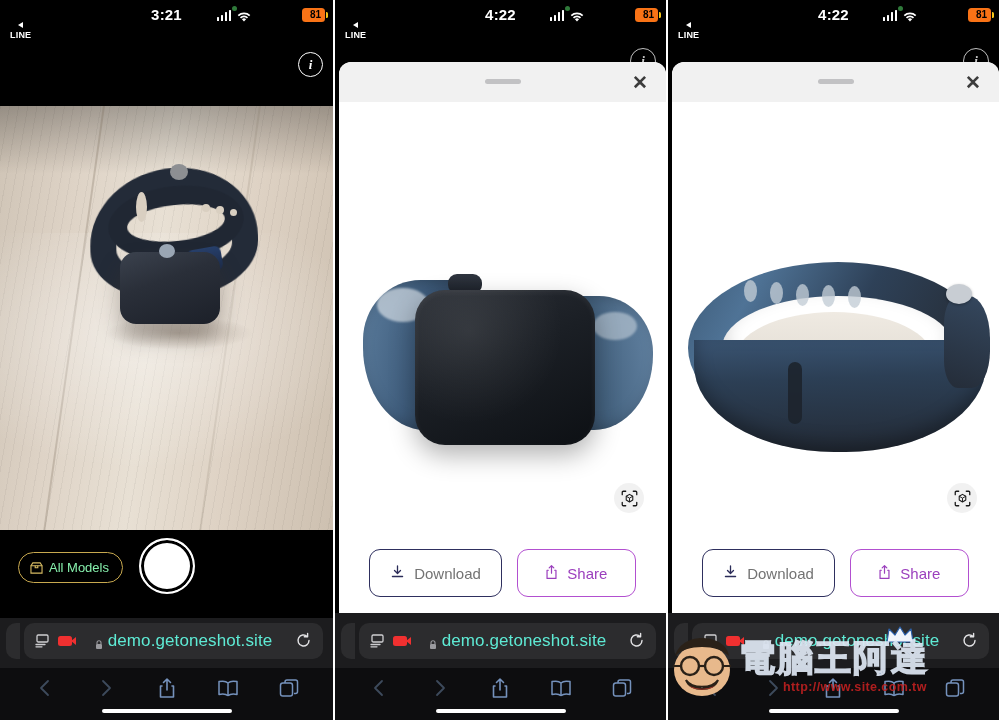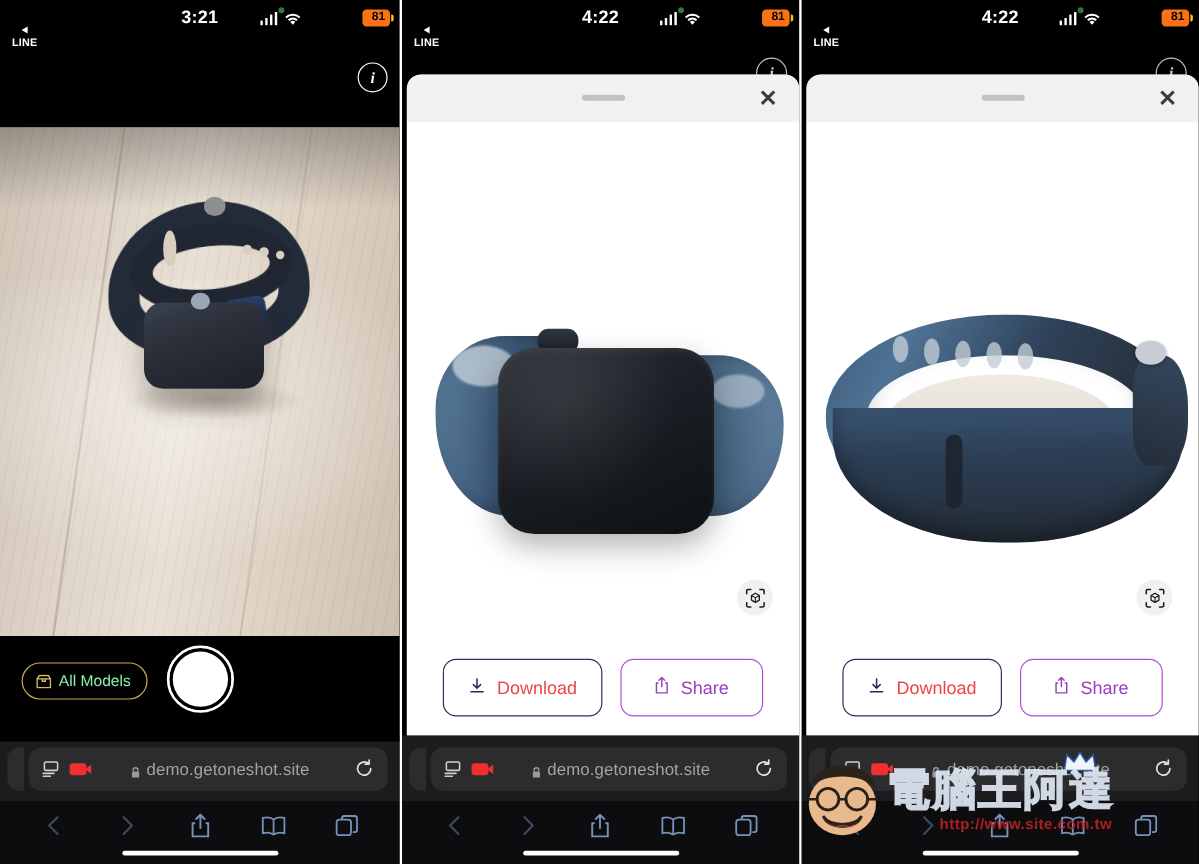--- a/index.html
+++ b/index.html
@@ -280,21 +280,21 @@
   
   .actions {
     position:absolute; left:0; right:0; bottom:14px; height:52px;
     display:flex; align-items:center; justify-content:center; gap:15px;
   }
   .act-btn {
     display:flex; align-items:center; justify-content:center; gap:9px;
     height:48px; border-radius:11px; background:#fff;
     font-size:15px; padding:0 20px; min-width:119px;
   }
-  .act-download { border:1.6px solid #2e2f5e; color:#ef4444; }
+  .act-download { border:1.6px solid #2e2f5e; color:#737373; }
   .act-share { border:1.6px solid #b24fd0; color:#9b3fbd; }
 
   
   .safari-url {
     position:absolute; left:0; right:0; bottom:52px; height:55px;
     background:#1c1c1e; display:flex; align-items:center;
     z-index:24;
   }
   .url-prev {
     width:14px; height:36px; margin-left:6px;
@@ -312,21 +312,21 @@
   }
   .rec-icon:after {
     content:""; position:absolute; right:-4px; top:1px;
     border-top:4px solid transparent; border-bottom:4px solid transparent;
     border-right:5px solid #f03030;
   }
   .url-center {
     flex:1; display:flex; align-items:center; justify-content:center; gap:5px;
   }
   .lock { width:8px; height:10px; position:relative; flex:0 0 auto; }
-  .url-text { color:#a3a3a3; font-size:14px; letter-spacing:.1px; }
+  .url-text { color:#5eead4; font-size:17px; letter-spacing:.1px; }
   .reload { width:17px; height:17px; flex:0 0 auto; }
 
   .safari-tools {
     position:absolute; left:0; right:0; bottom:0; height:52px;
     background:#0d0d0f; display:flex; align-items:center;
     justify-content:space-around; padding:0 14px 12px;
     z-index:24;
   }
   .tool { width:24px; height:24px; display:flex; align-items:center; justify-content:center; }
   .home-ind {

